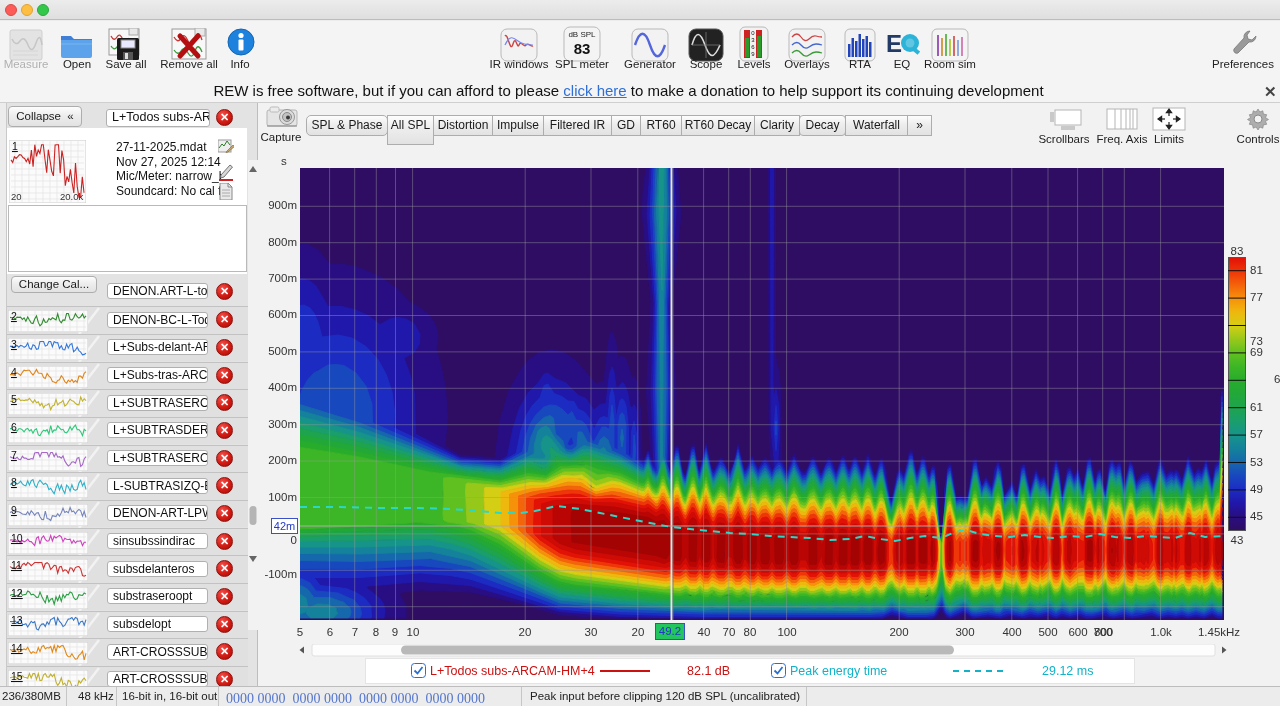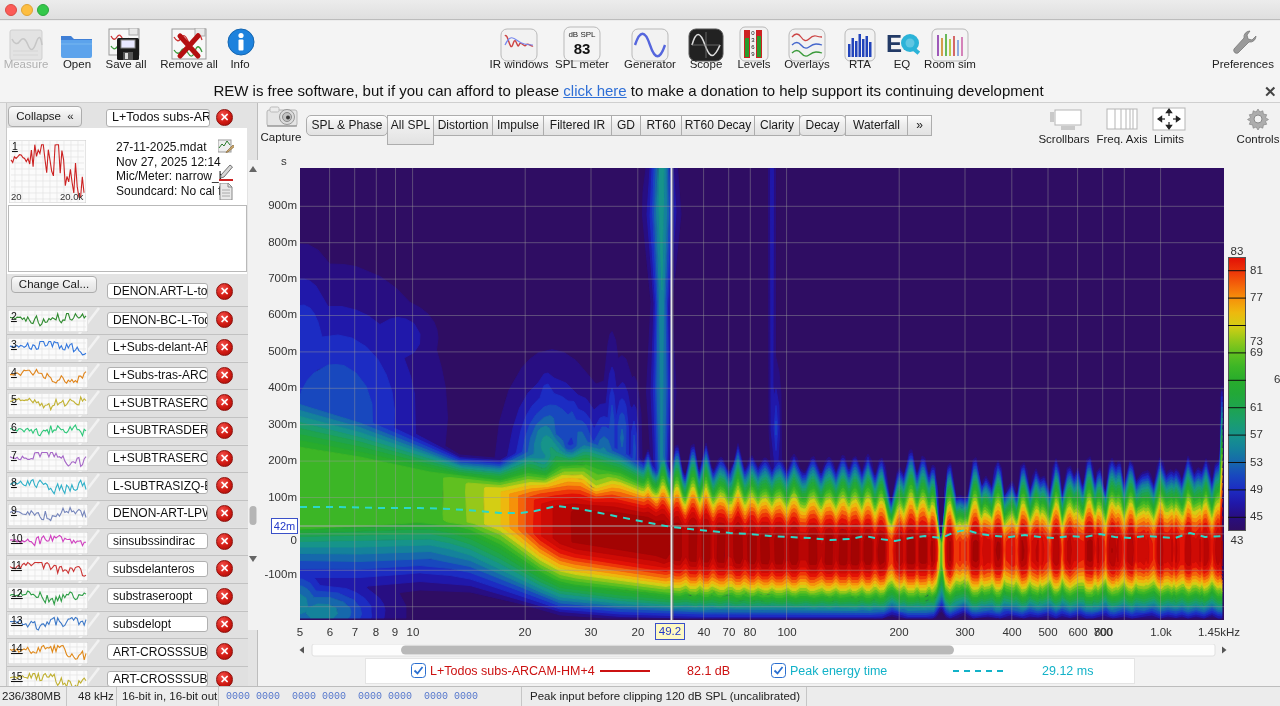--- a/index.html
+++ b/index.html
@@ -700,21 +700,21 @@
 <div class="axl" style="left:757px;top:626px;width:60px;text-align:center">100</div>
 <div class="axl" style="left:869px;top:626px;width:60px;text-align:center">200</div>
 <div class="axl" style="left:935px;top:626px;width:60px;text-align:center">300</div>
 <div class="axl" style="left:982px;top:626px;width:60px;text-align:center">400</div>
 <div class="axl" style="left:1018px;top:626px;width:60px;text-align:center">500</div>
 <div class="axl" style="left:1048px;top:626px;width:60px;text-align:center">600</div>
 <div class="axl" style="left:1073px;top:626px;width:60px;text-align:center">700</div>
 <div class="axl" style="left:1094px;top:626px;width:60px;">800</div>
 <div class="axl" style="left:1131px;top:626px;width:60px;text-align:center">1.0k</div>
 <div class="axl" style="left:1189px;top:626px;width:60px;text-align:center">1.45kHz</div>
-<div class="abs" style="left:655px;top:623px;width:30px;height:17px;border:1px solid #3a50c8;background:#fef9c3;color:#2238c8;font-size:11.5px;text-align:center;line-height:15px">49.2</div>
+<div class="abs" style="left:655px;top:623px;width:30px;height:17px;border:1px solid #3a50c8;background:#22c55e;color:#2238c8;font-size:11.5px;text-align:center;line-height:15px">49.2</div>
 <div class="abs" style="left:1228px;top:257px;width:18px;height:274px;background:linear-gradient(to top,#2f0d63 0.0%,#280e82 5.0%,#2018aa 10.0%,#1c2cc3 15.0%,#1848be 20.0%,#1668ac 25.0%,#14829b 30.0%,#16948a 35.0%,#1a9e6c 40.0%,#1ea44e 45.0%,#22a838 50.0%,#28ac2c 55.0%,#3cb626 60.0%,#60c020 65.0%,#96c81a 70.0%,#d4ce14 75.0%,#eeb80e 80.0%,#f6920a 85.0%,#f4640a 90.0%,#ee3608 95.0%,#e21206 100.0%);border:1px solid #555"></div>
 <svg class="abs" style="left:1228px;top:257px" width="18" height="274" viewBox="0 0 18 274">
     <line x1="0" y1="260.3" x2="18" y2="260.3" stroke="#111" stroke-width="1"></line>
     <line x1="0" y1="232.9" x2="18" y2="232.9" stroke="#111" stroke-width="1"></line>
     <line x1="0" y1="205.5" x2="18" y2="205.5" stroke="#111" stroke-width="1"></line>
     <line x1="0" y1="178.1" x2="18" y2="178.1" stroke="#111" stroke-width="1"></line>
     <line x1="0" y1="150.7" x2="18" y2="150.7" stroke="#111" stroke-width="1"></line>
     <line x1="0" y1="123.3" x2="18" y2="123.3" stroke="#111" stroke-width="1"></line>
     <line x1="0" y1="95.9" x2="18" y2="95.9" stroke="#111" stroke-width="1"></line>
     <line x1="0" y1="68.5" x2="18" y2="68.5" stroke="#111" stroke-width="1"></line>
@@ -754,16 +754,16 @@
 <div class="abs" style="left:790px;top:664px;font-size:12.5px;color:#12b2c8;letter-spacing:0">Peak energy time</div>
 <div class="abs" style="left:953px;top:670px;width:50px;height:0;border-top:2px dashed #12b2c8"></div>
 <div class="abs" style="left:1042px;top:664px;font-size:12.5px;color:#12b2c8">29.12 ms</div>
 <div class="abs" style="left:0;top:686px;width:1280px;height:20px;background:#ececec;border-top:1px solid #bdbdbd;font-size:11.5px;color:#222">
 <div class="abs" style="left:2px;top:3px">236/380MB</div>
 <div class="abs" style="left:66px;top:0;width:1px;height:20px;background:#c6c6c6"></div>
 <div class="abs" style="left:78px;top:3px">48 kHz</div>
 <div class="abs" style="left:116px;top:0;width:1px;height:20px;background:#c6c6c6"></div>
 <div class="abs" style="left:122px;top:3px">16-bit in, 16-bit out</div>
 <div class="abs" style="left:218px;top:0;width:1px;height:20px;background:#c6c6c6"></div>
-<div class="abs" style="left:226px;top:4px;font-family:Liberation Mono, monospace;font-size:10px;color:#5577cc">0000 0000&nbsp; 0000 0000&nbsp; 0000 0000&nbsp; 0000 0000</div>
+<div class="abs" style="left:226px;top:4px;font-family:Liberation Serif, serif;font-size:14px;color:#5577cc">0000 0000&nbsp; 0000 0000&nbsp; 0000 0000&nbsp; 0000 0000</div>
 <div class="abs" style="left:521px;top:0;width:1px;height:20px;background:#c6c6c6"></div>
 <div class="abs" style="left:530px;top:3px">Peak input before clipping 120 dB SPL (uncalibrated)</div>
 <div class="abs" style="left:806px;top:0;width:1px;height:20px;background:#c6c6c6"></div>
 </div>
 </body></html>

